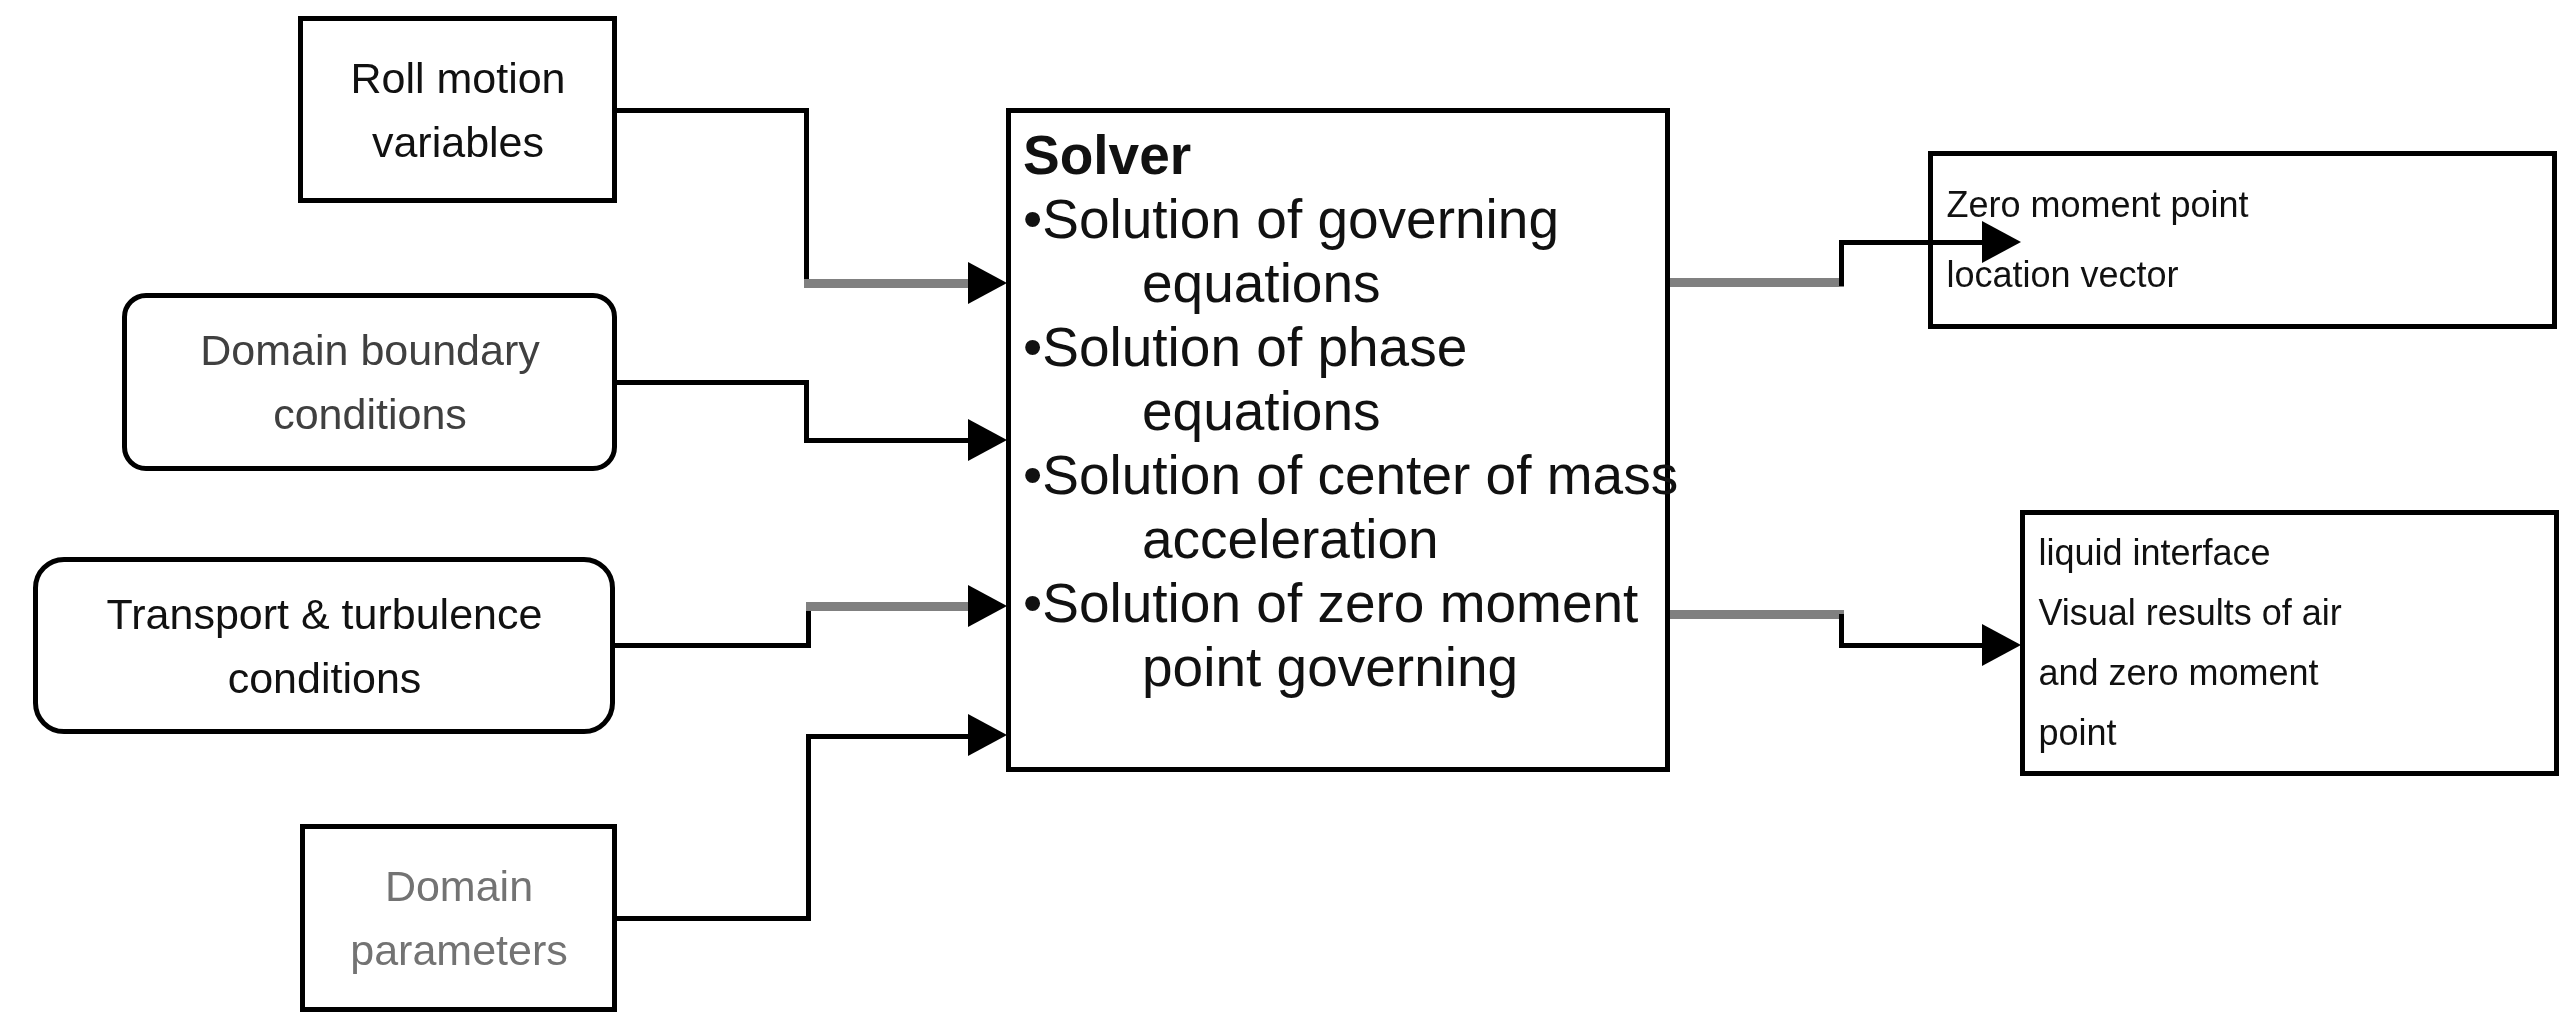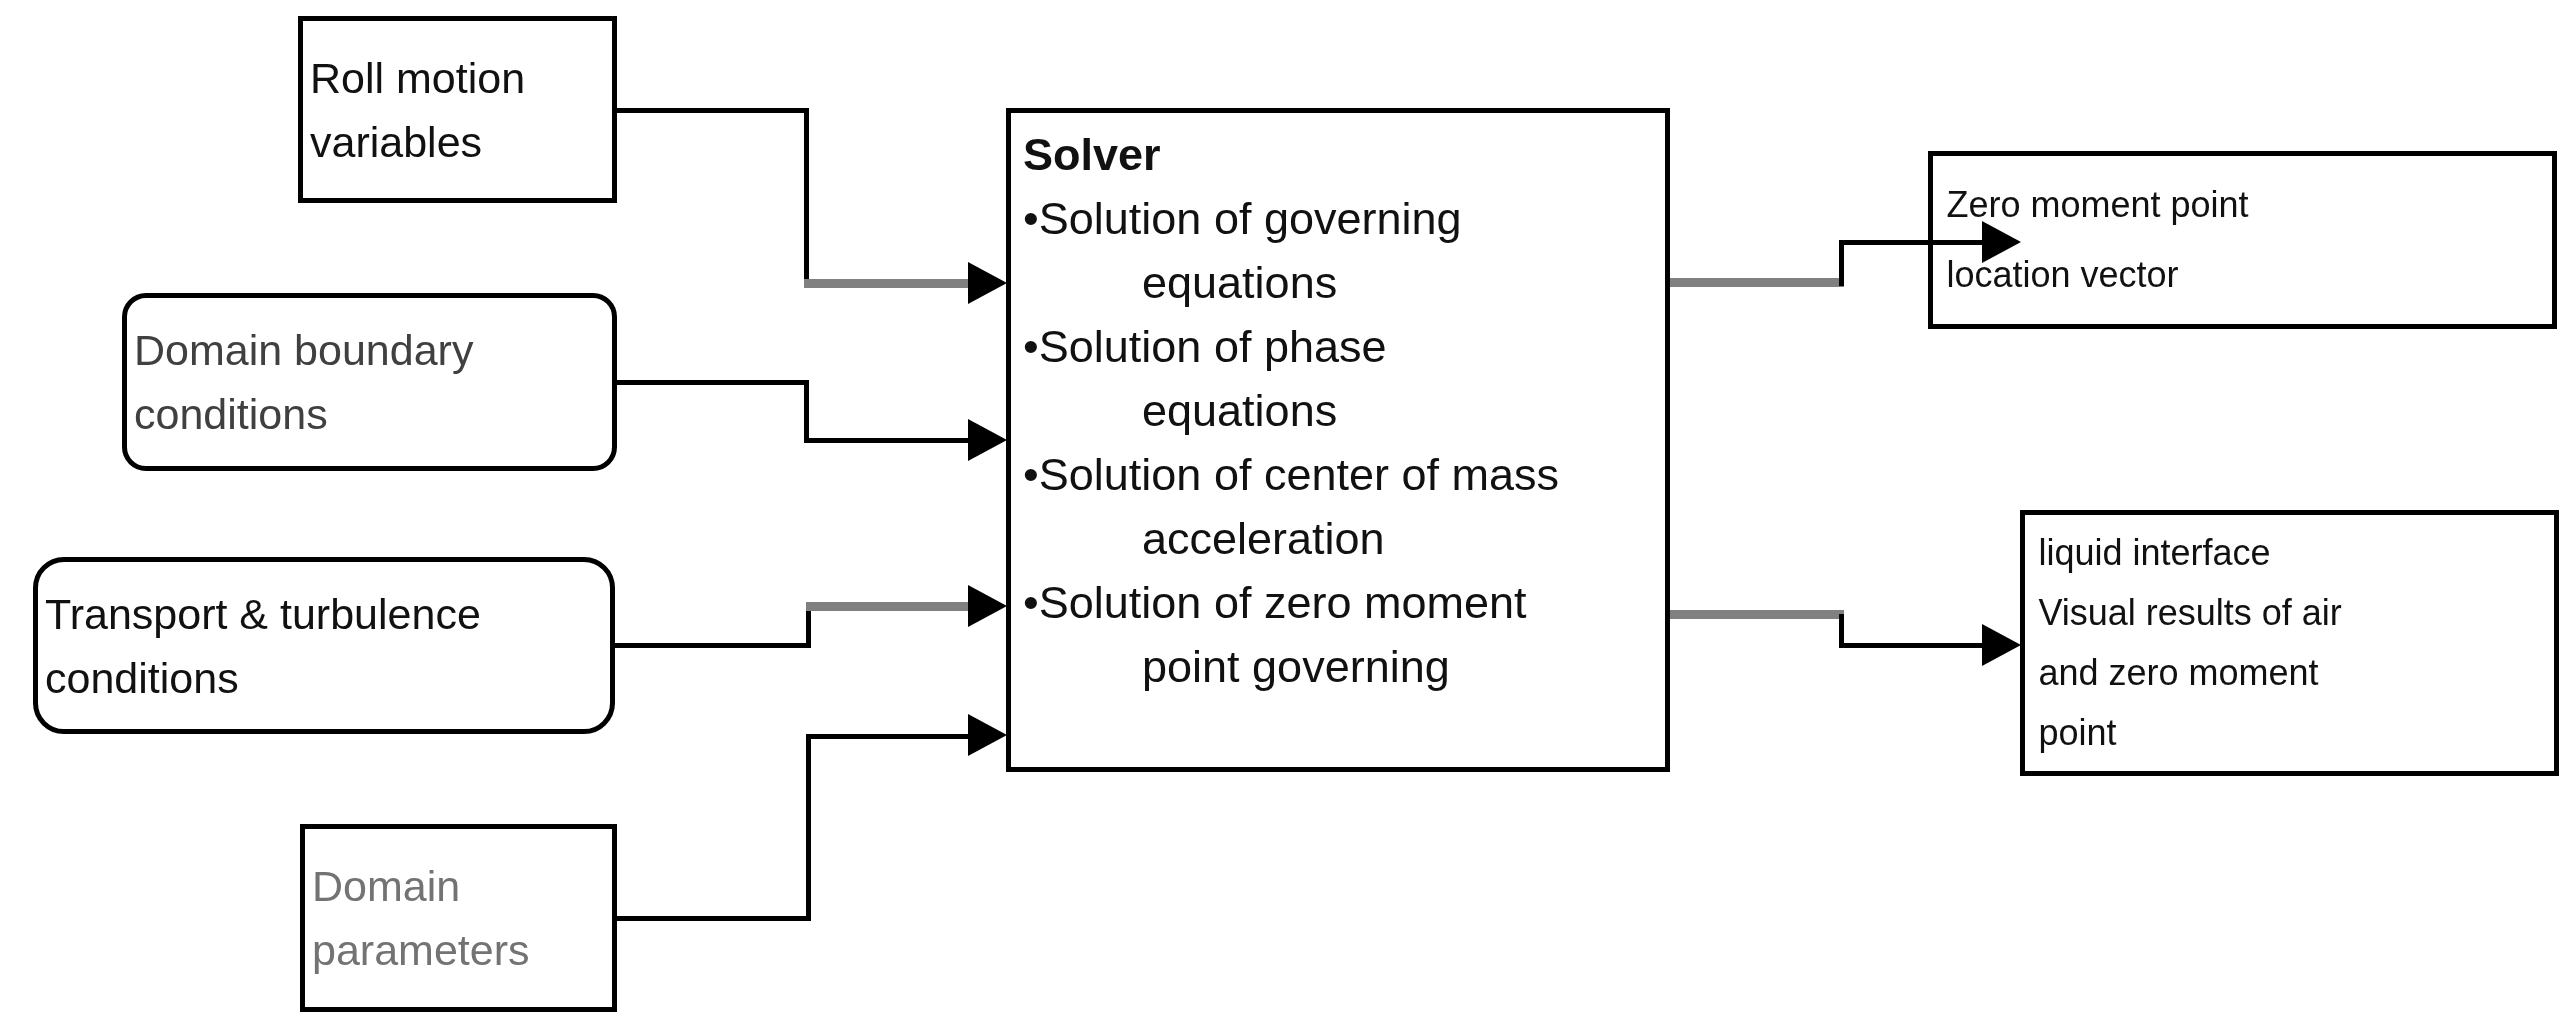--- a/index.html
+++ b/index.html
@@ -24,30 +24,31 @@
     display: flex;
     flex-direction: column;
     justify-content: center;
     color: #111111;
   }
   .node.input {
     font-size: 43px;
     line-height: 64px;
     padding-left: 7px;
     padding-right: 6px;
+    align-items: center;
   }
   .node.output {
     font-size: 36px;
     line-height: 60px;
     padding-left: 13.4px;
     padding-right: 6px;
   }
   .node.solver {
     justify-content: flex-start;
-    font-size: 45px;
+    font-size: 55px;
     line-height: 64px;
     padding: 10.4px 13.4px 0 12px;
   }
   .solver-title { font-weight: bold; }
   .solver-line.indent { padding-left: 119px; }
   .txt-line { white-space: nowrap; }
 
   
   .seg {
     position: absolute;

